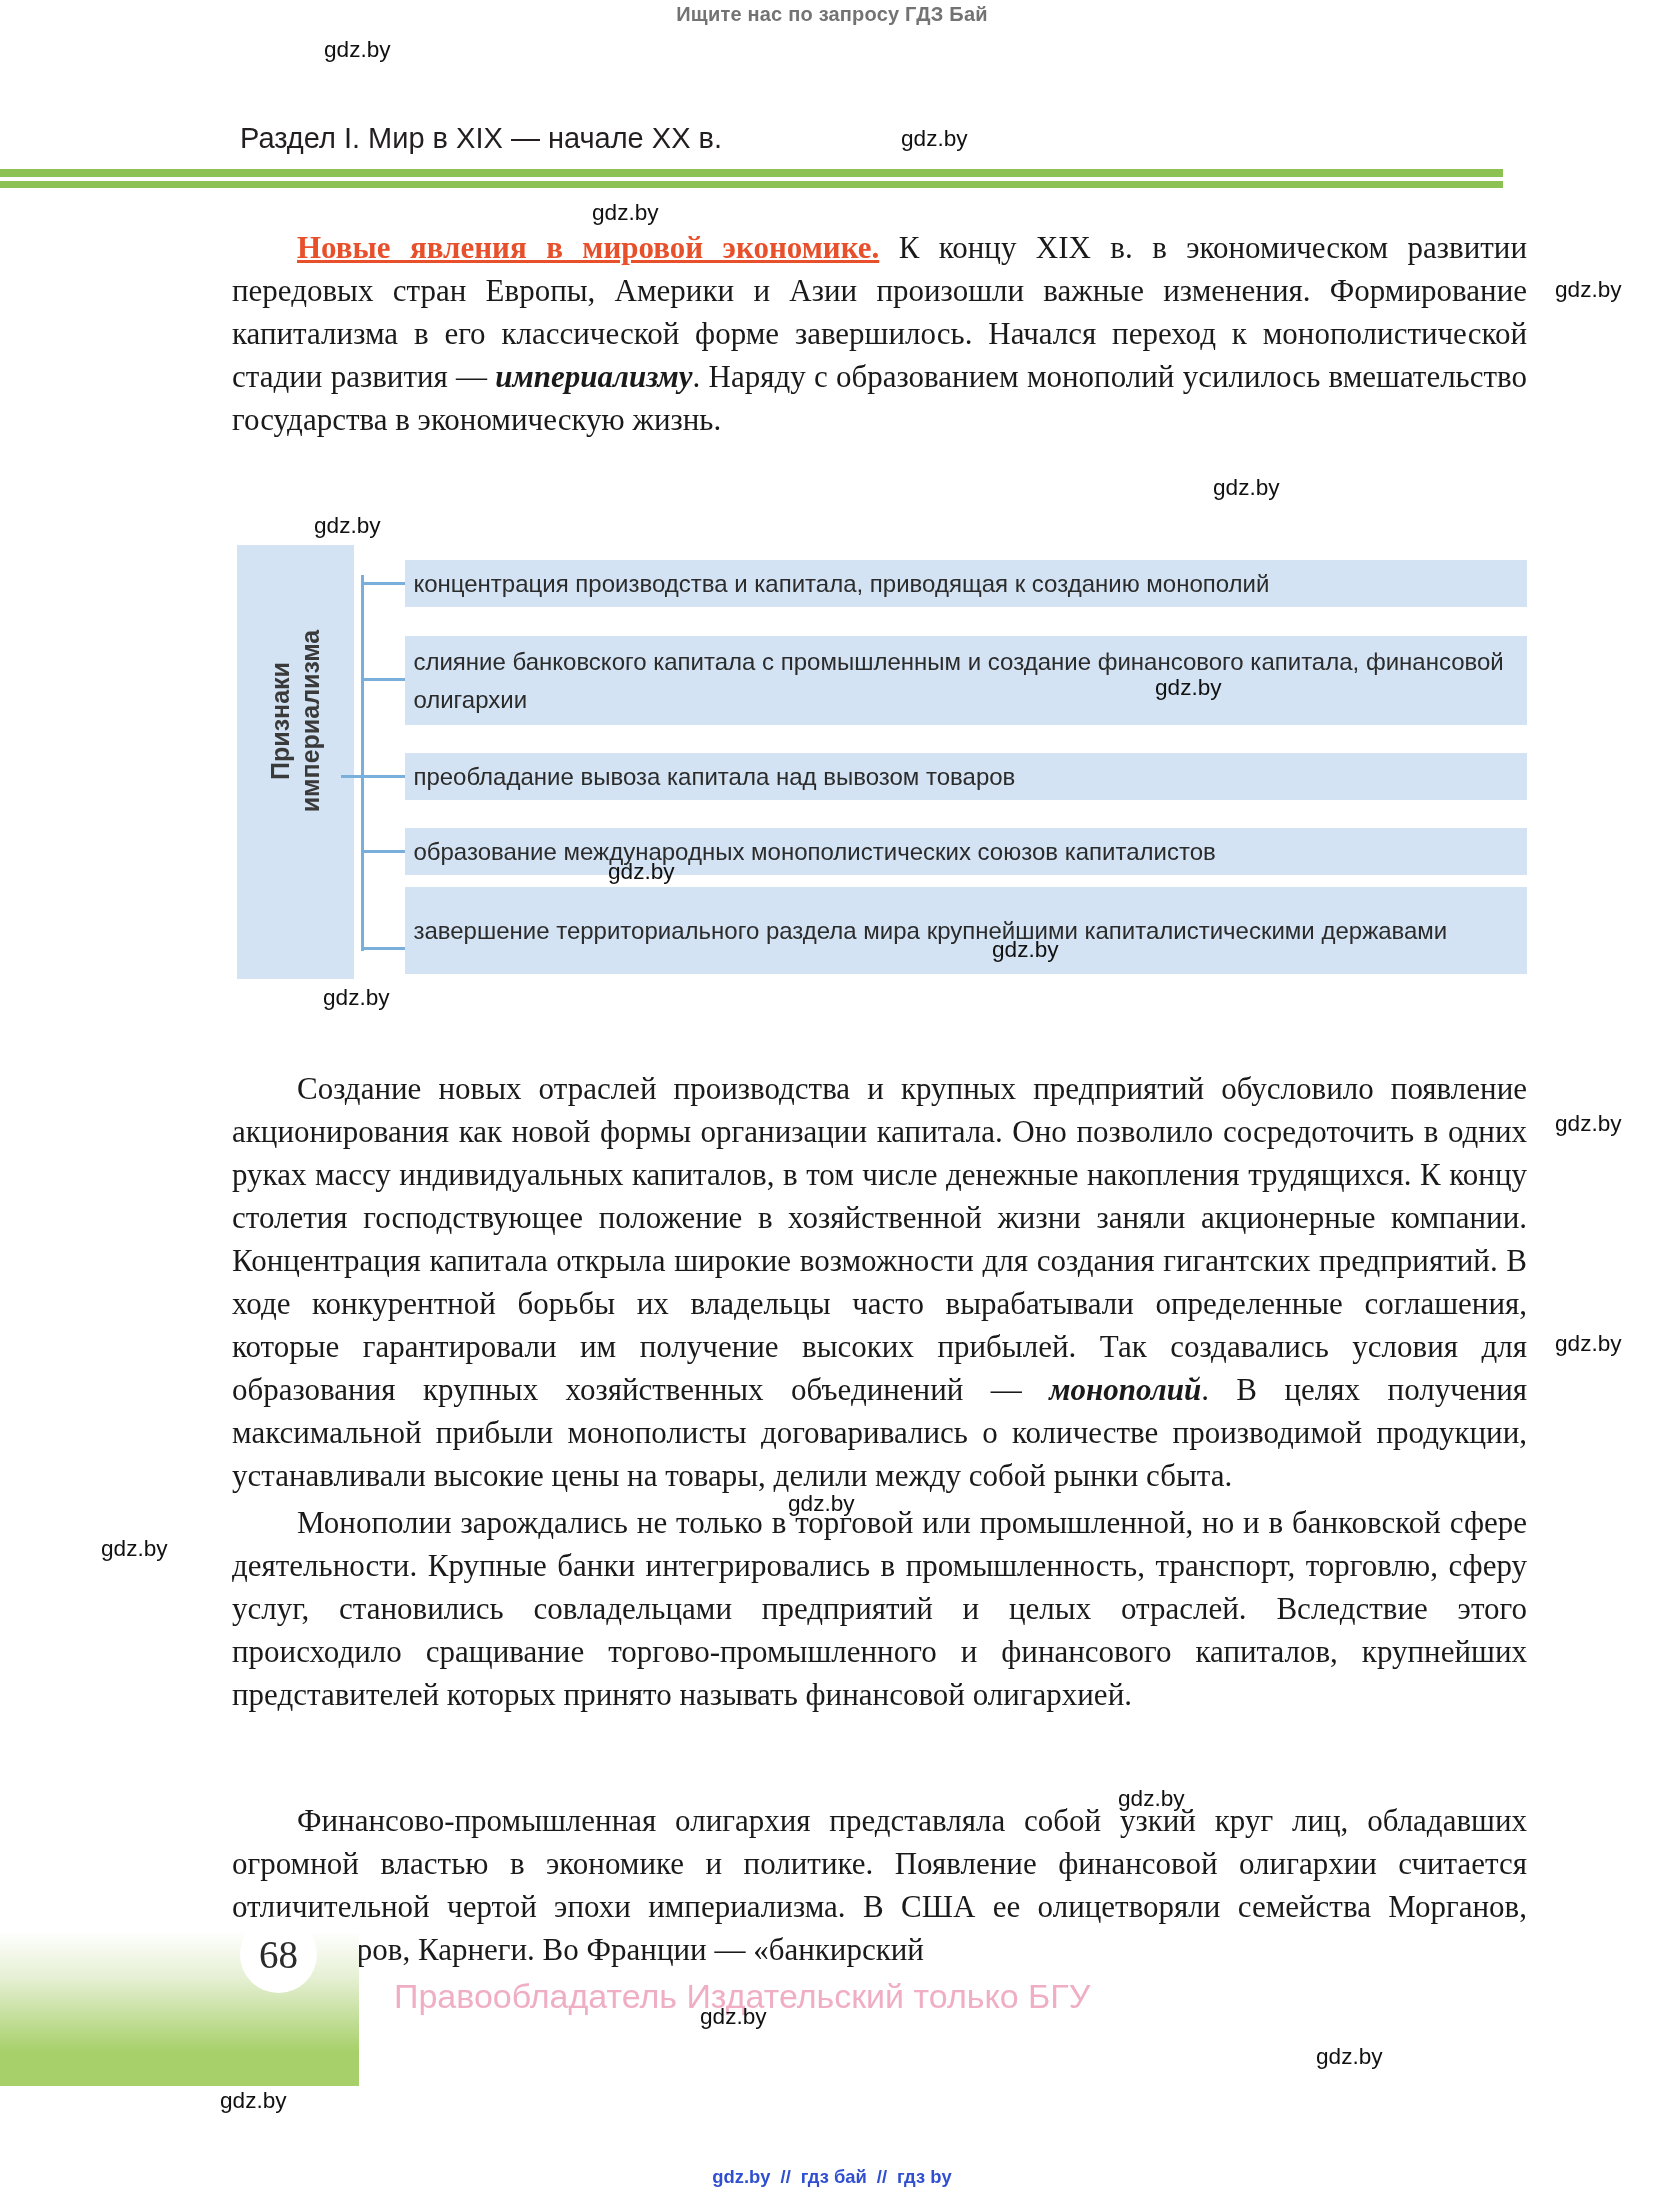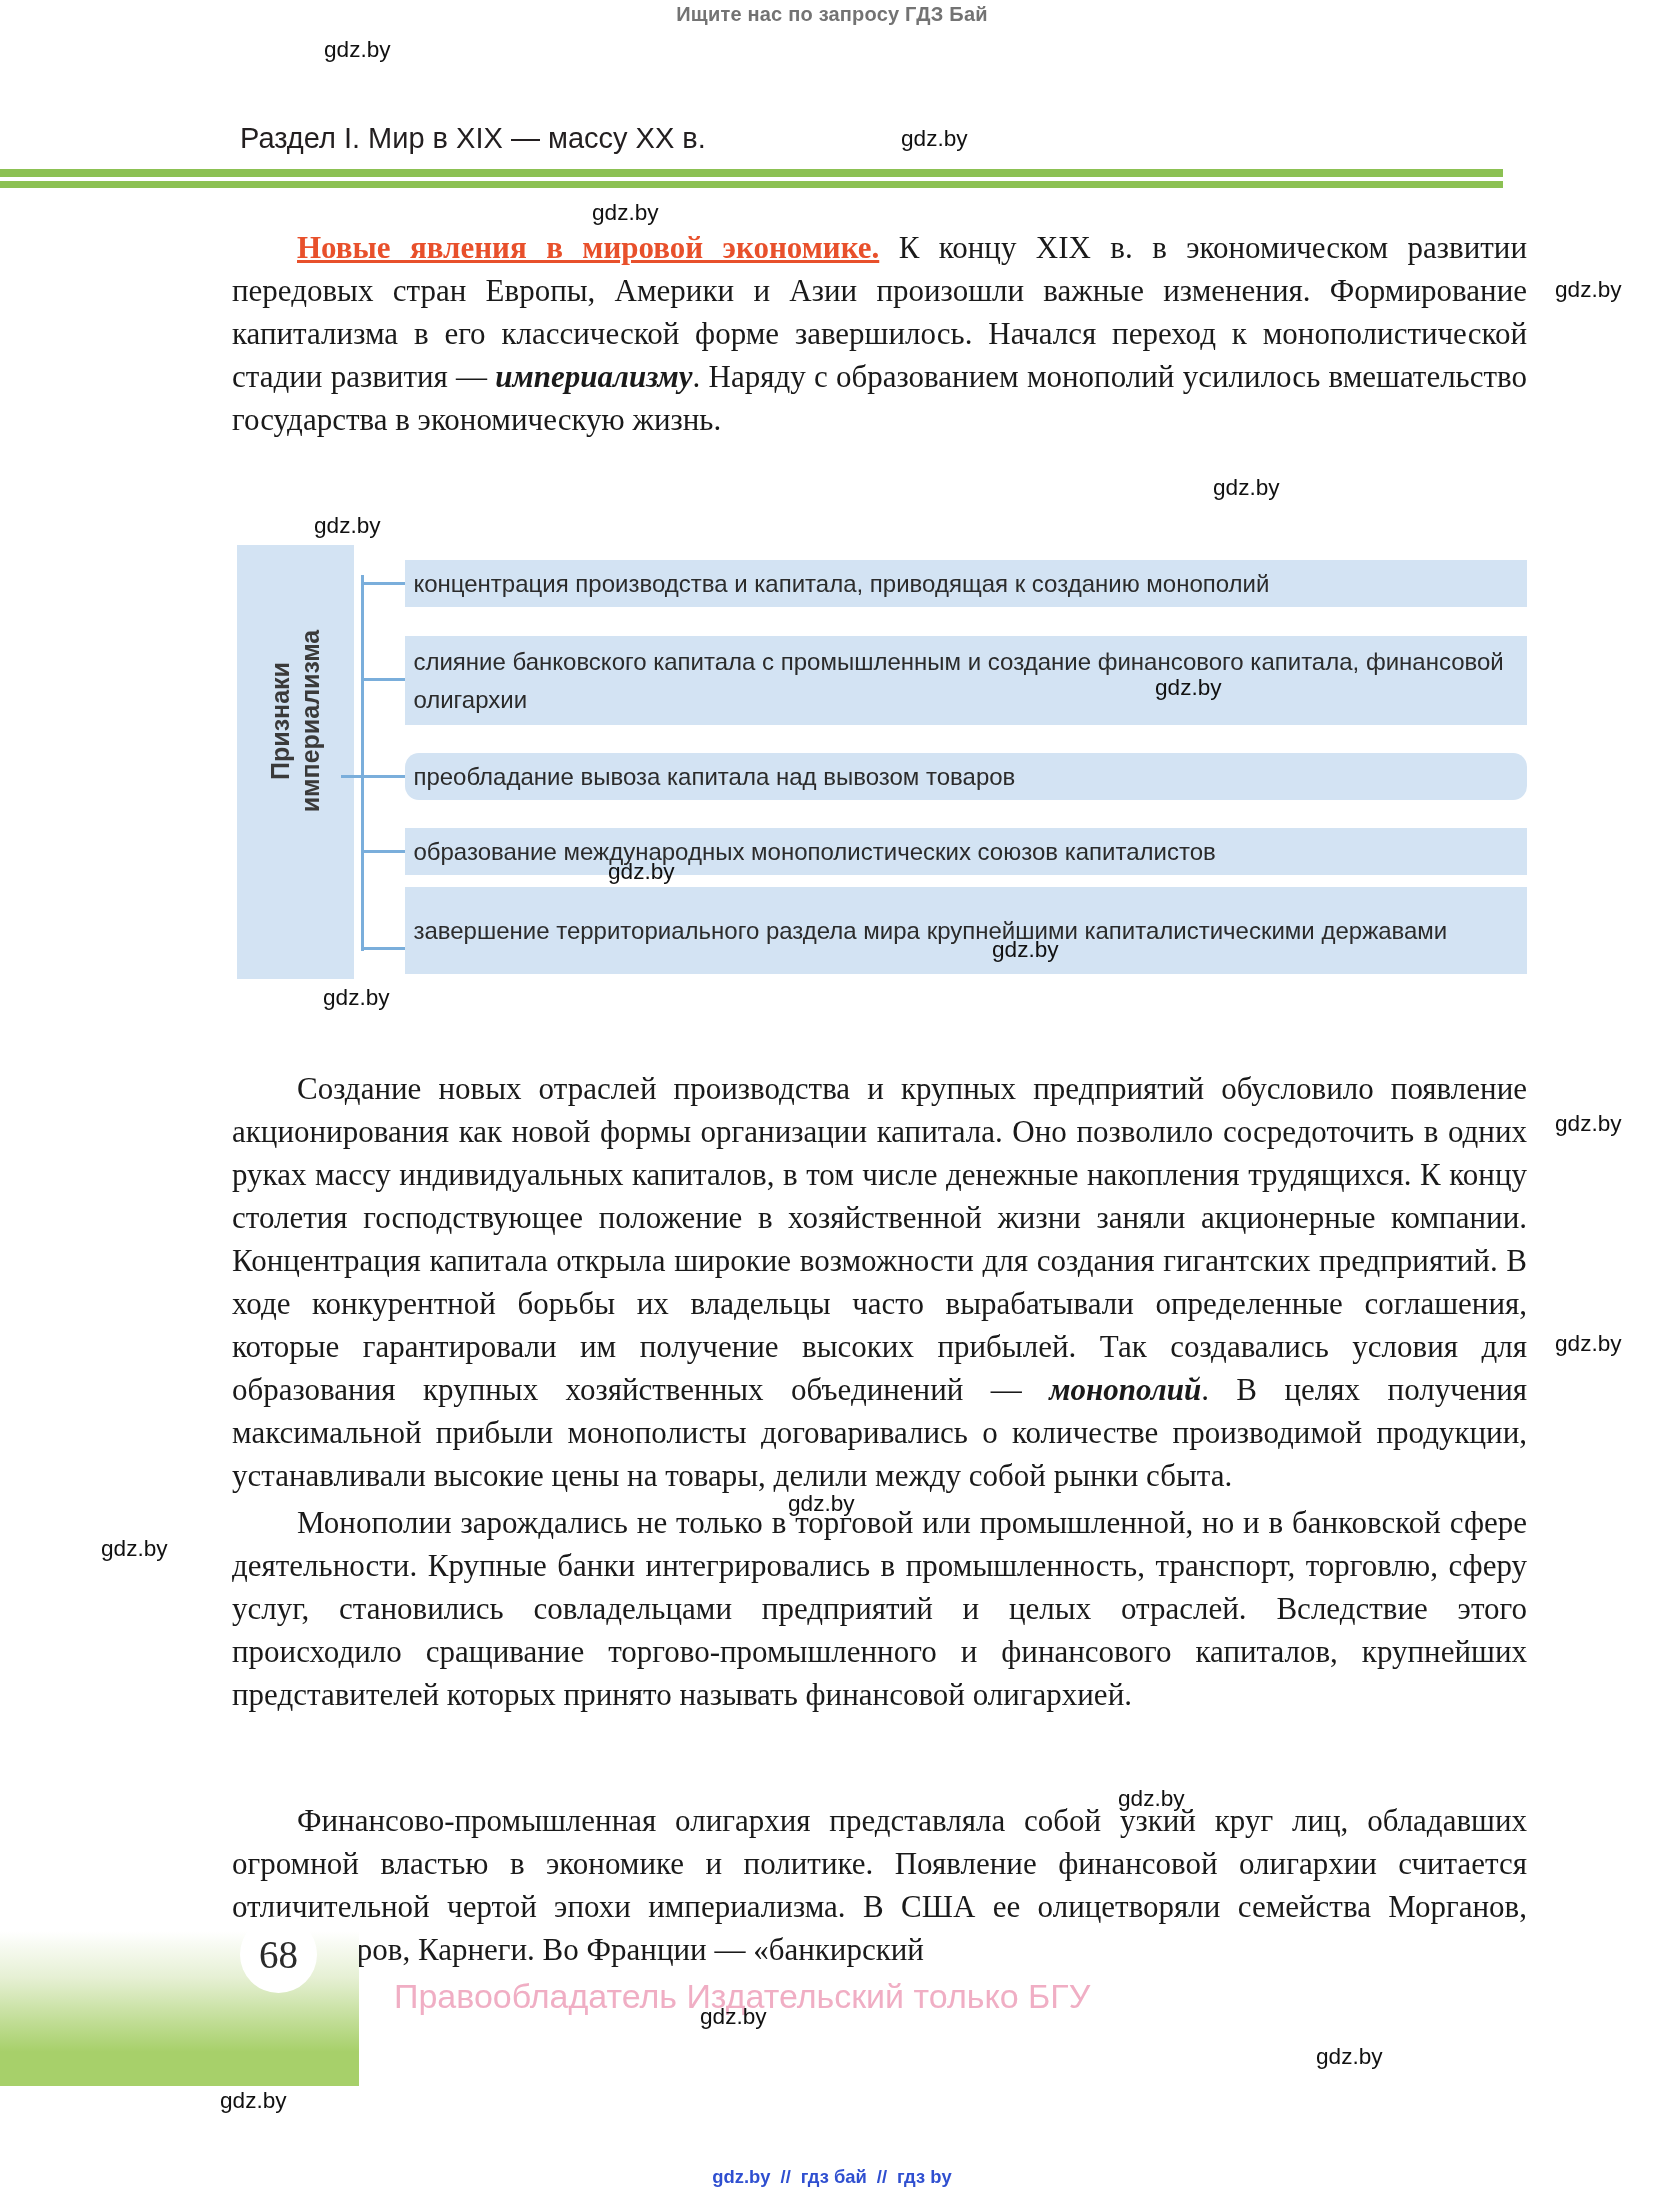--- a/index.html
+++ b/index.html
@@ -147,21 +147,21 @@
   }
   .diagram .item span {
     font-family: "Liberation Sans", sans-serif;
     font-size: 24px;
     line-height: 38px;
     color: #2b2b2b;
   }
 
   #dgm-item-0 { top: 15px;  height: 47px; }
   #dgm-item-1 { top: 91px; height: 89px; }
-  #dgm-item-2 { top: 208px; height: 47px; border-radius: 14px; }
+  #dgm-item-2 { top: 208px; height: 47px; }
   #dgm-item-3 { top: 283px; height: 47px; }
   #dgm-item-4 { top: 342px; height: 87px; }
 
   #dgm-tick-0 { top: 37px; }
   #dgm-tick-1 { top: 133px; }
   #dgm-tick-2 { top: 230px; }
   #dgm-tick-3 { top: 305px; }
   #dgm-tick-4 { top: 402px; }
 
   
@@ -218,21 +218,21 @@
     color: #111111;
     white-space: nowrap;
     pointer-events: none;
   }
 </style>
 </head>
 <body>
 
 <div class="promo-top">Ищите нас по запросу ГДЗ Бай</div>
 
-<div class="running-head">Раздел I. Мир в XIX — массу XX в.</div>
+<div class="running-head">Раздел I. Мир в XIX — начале XX в.</div>
 
 <div class="rule-wrap">
   <div class="rule-line"></div>
   <div class="rule-gap"></div>
   <div class="rule-line"></div>
 </div>
 
 <div class="col" id="para-1">
   <p class="body indent"><span class="lead">Новые явления в мировой экономике.</span><span> К концу XIX в. в экономическом раз­витии передовых стран Европы, Америки и Азии произошли важные измене­ния. Формирование капитализма в его классической форме завершилось. На­чался переход к монополистической стадии развития — </span><span class="ital">империализму</span><span>. Наряду с образованием монополий усилилось вмешательство государства в экономи­ческую жизнь.</span></p>
 </div>

